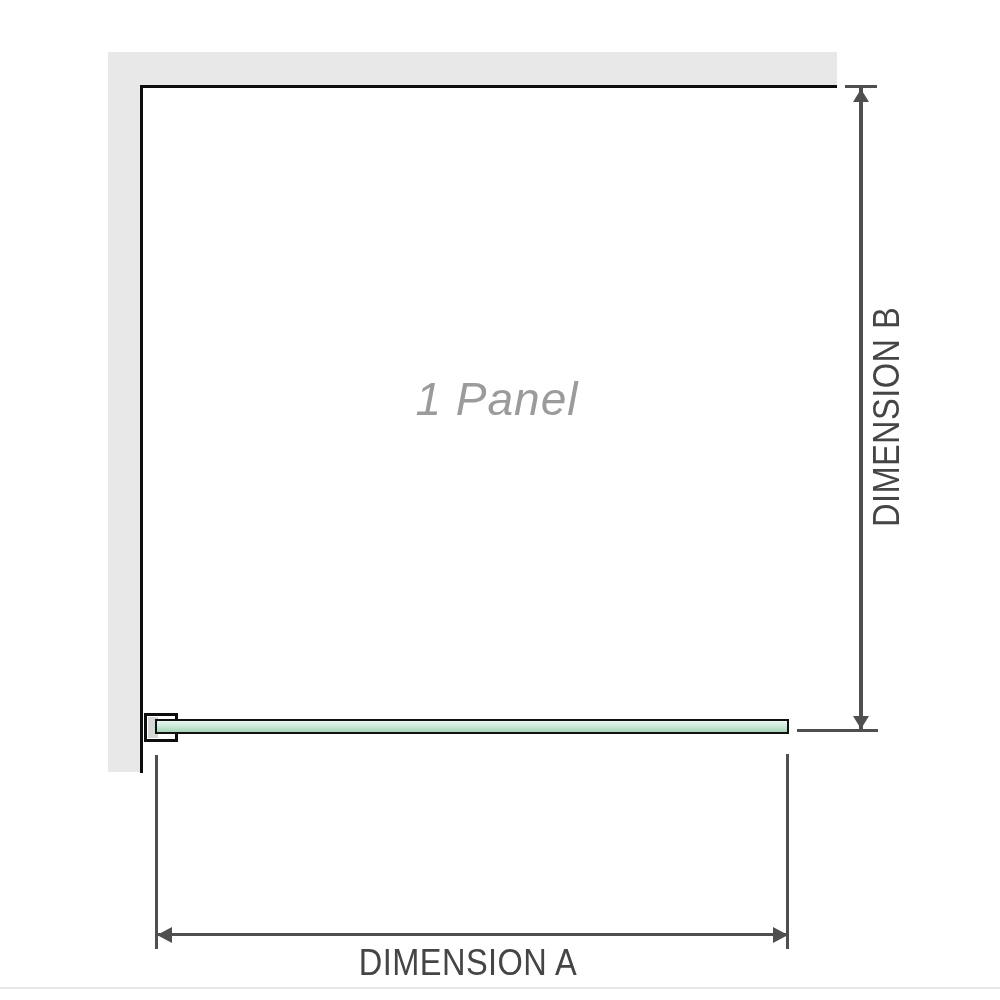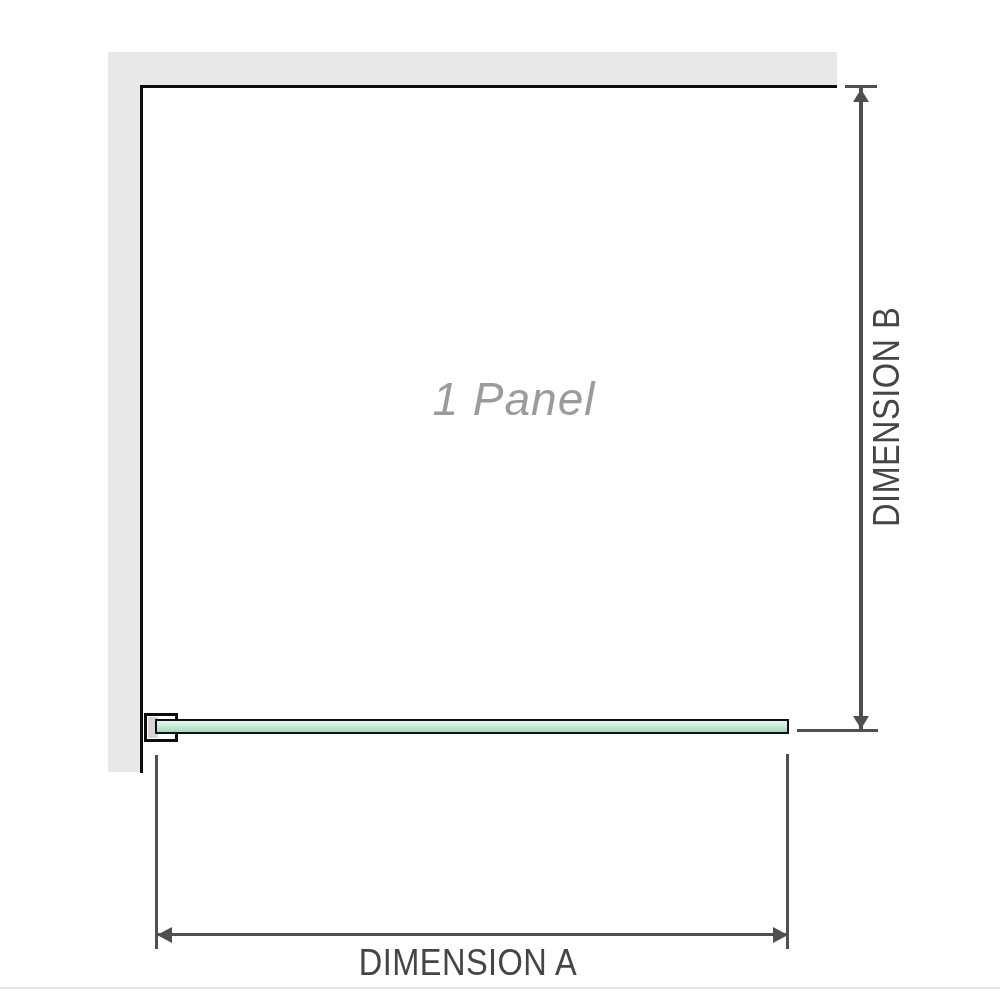--- a/index.html
+++ b/index.html
@@ -25,21 +25,21 @@
   .abs{position:absolute;}
   
   .wall-top{left:108px;top:52px;width:729px;height:35px;background:var(--wall-fill);}
   .wall-left{left:108px;top:52px;width:32px;height:720px;background:var(--wall-fill);}
   .wall-edge-top{left:140px;top:85px;width:697px;height:3px;background:var(--wall-border);}
   .wall-edge-left{left:140px;top:85px;width:3px;height:688px;background:var(--wall-border);}
   
   .panel-label{
     left:497px;top:399px;transform:translate(-50%,-50%);
     font-style:italic;font-size:46px;letter-spacing:1px;
-    color:var(--panel-label-color);white-space:nowrap;margin-left:17px;
+    color:var(--panel-label-color);white-space:nowrap;
   }
   
   .bracket{left:144px;top:713px;width:34px;height:29px;box-sizing:border-box;
     border:3px solid var(--wall-border);background:var(--bracket-fill);}
   .bracket-insert{left:148px;top:717px;width:10px;height:21px;background:var(--bracket-insert);}
   .glass-panel{left:155px;top:719px;width:634px;height:15px;box-sizing:border-box;
     border:2px solid var(--glass-border);
     background:linear-gradient(180deg,var(--glass-fill-top) 0%,var(--glass-fill-mid) 45%,var(--glass-fill-bottom) 100%);}
   
   .dimb-line{left:859px;top:88px;width:4px;height:642px;background:var(--dimension-line);}

